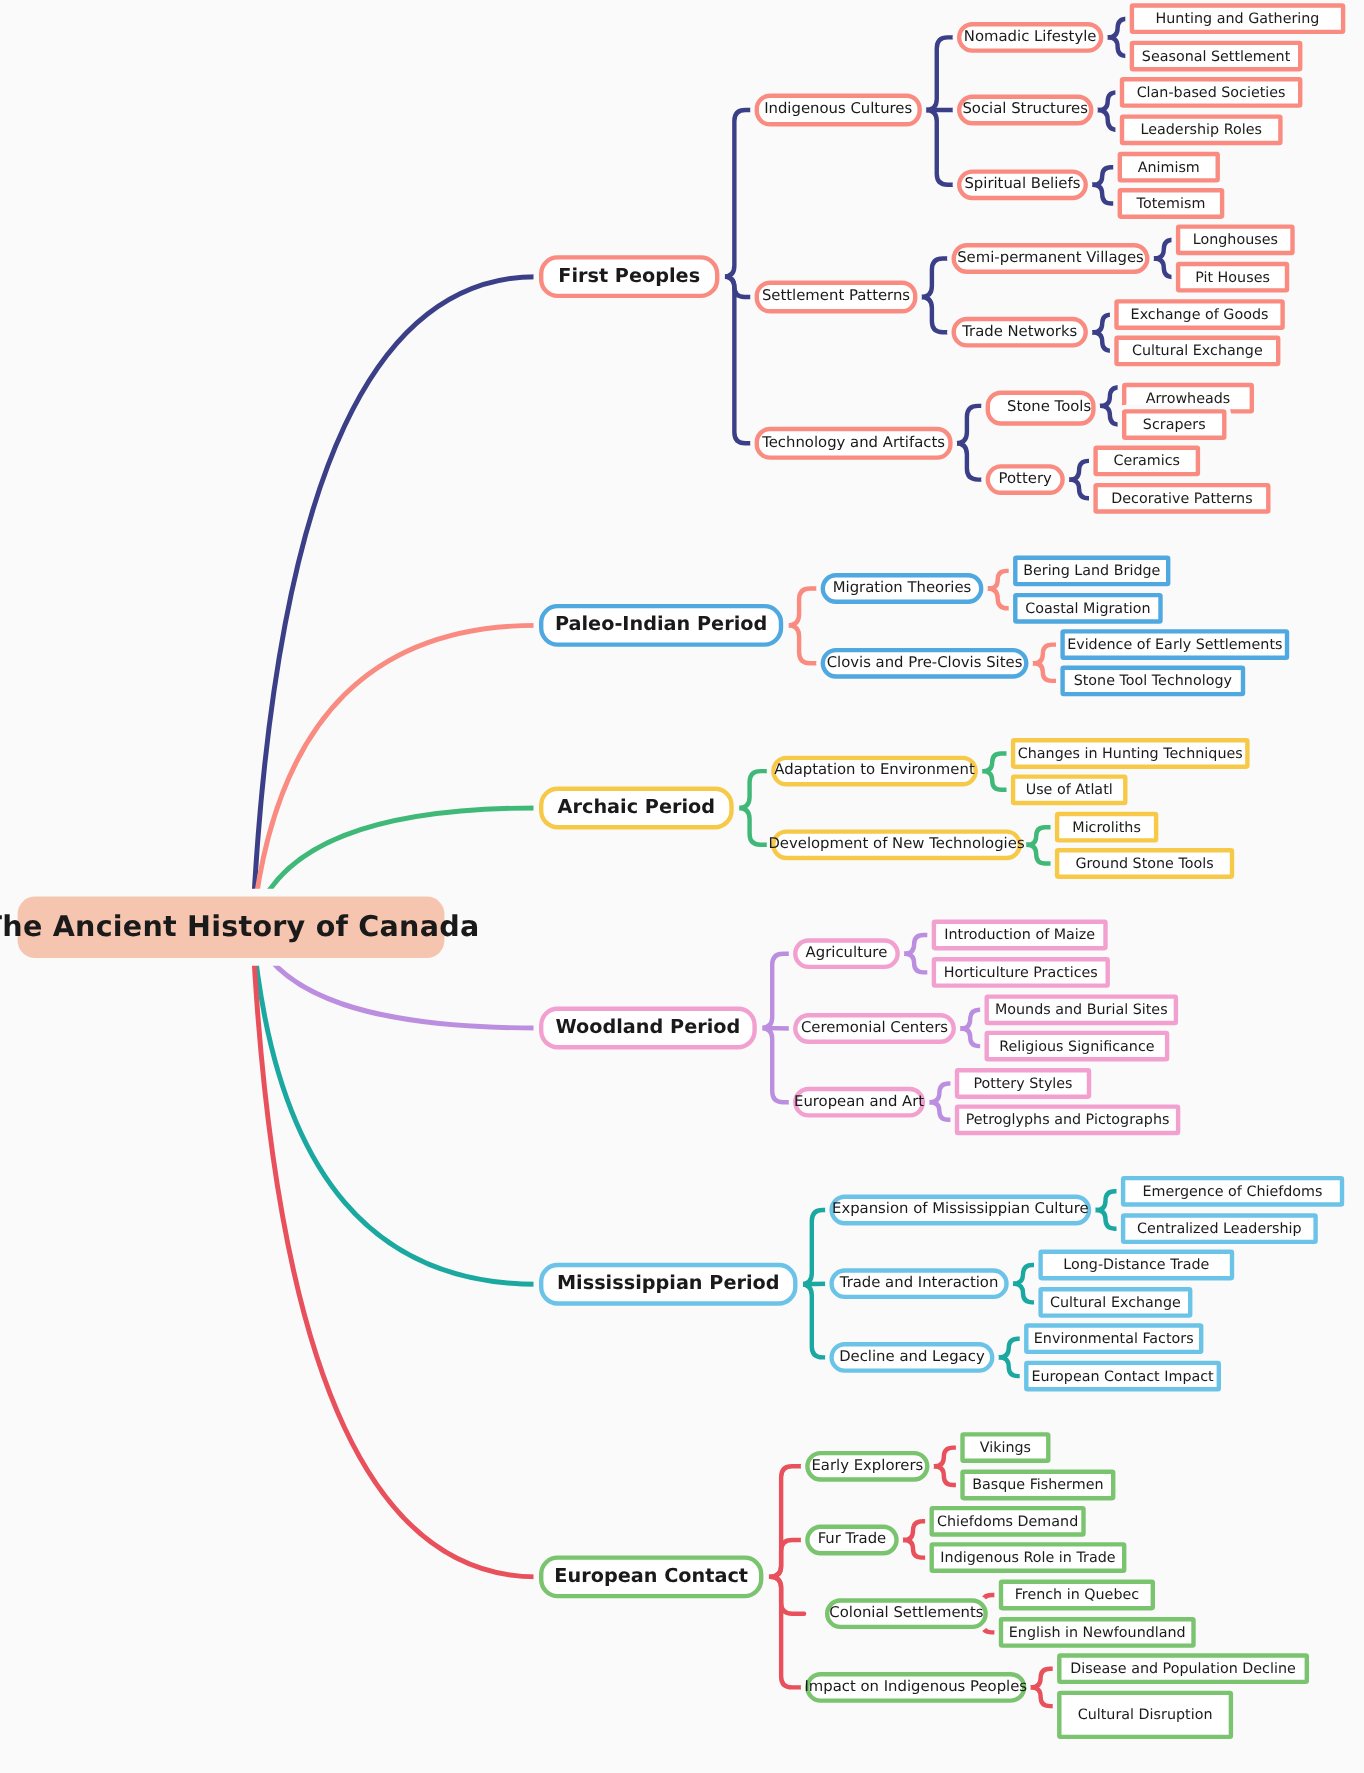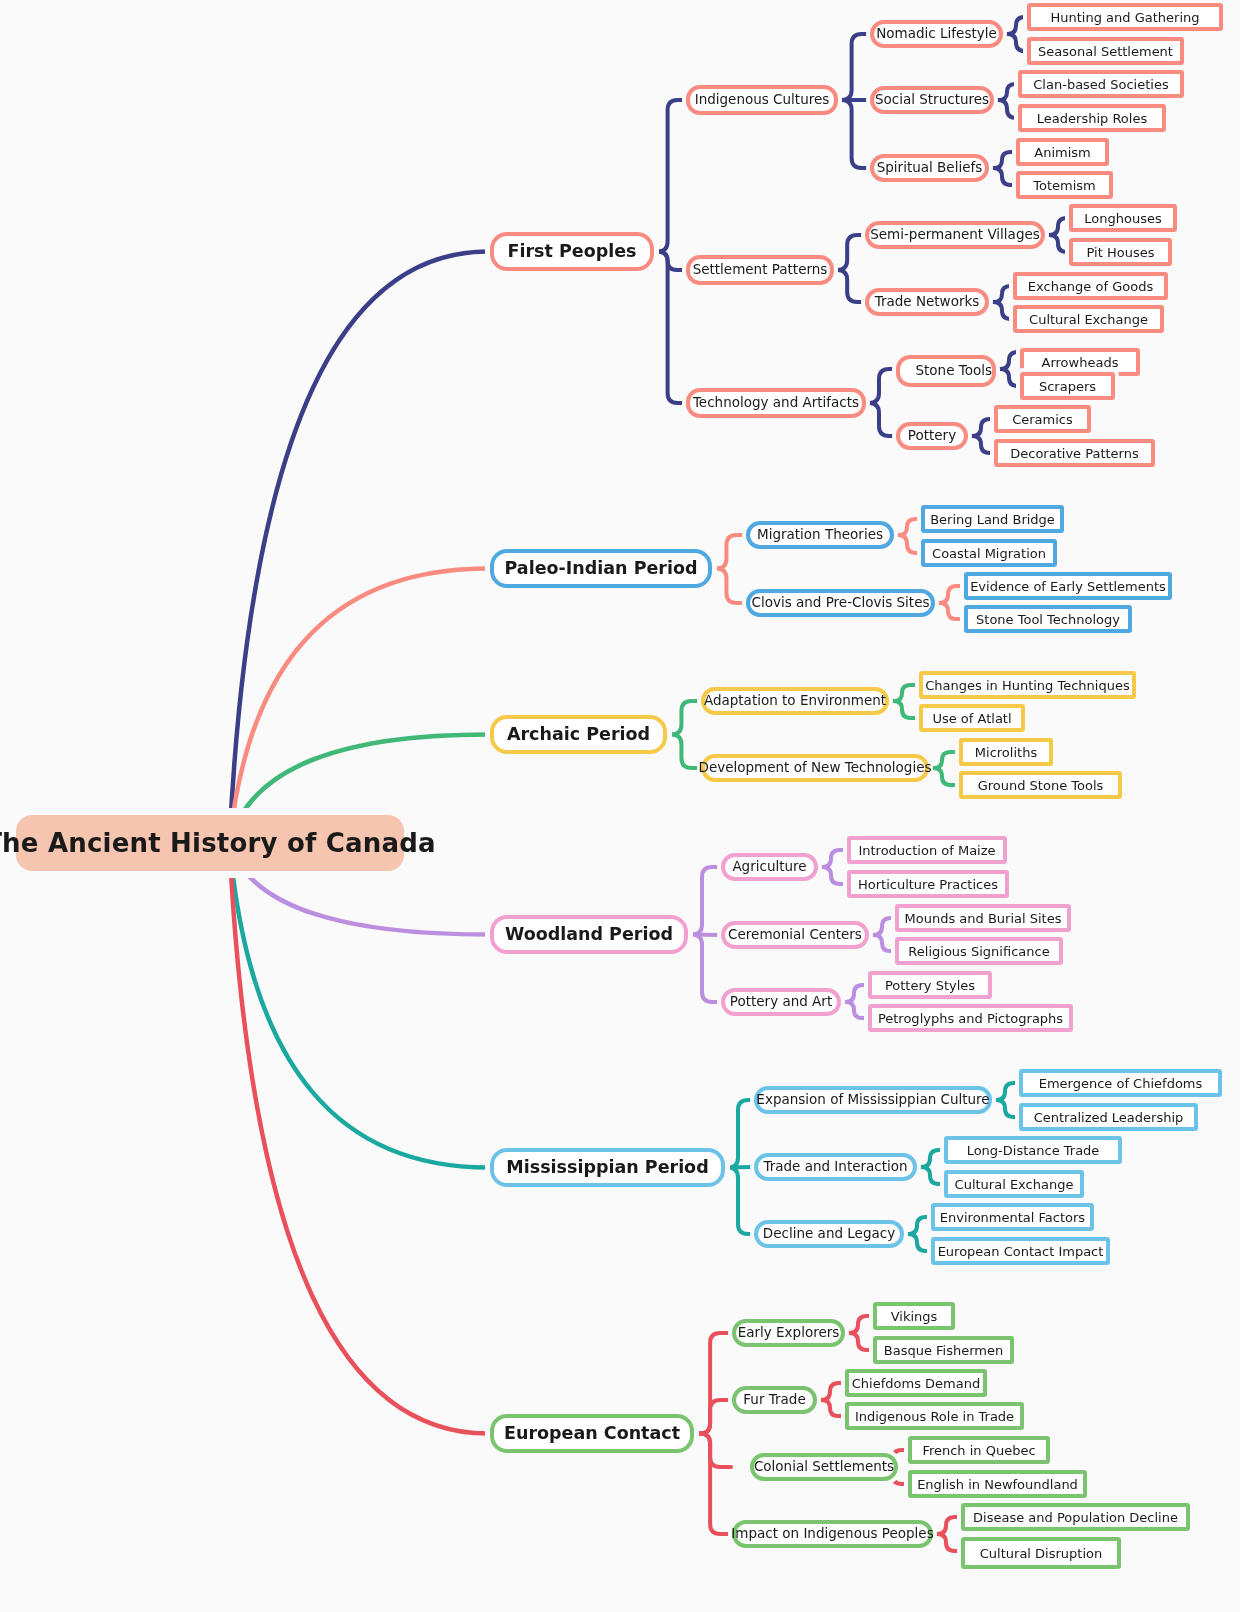--- a/index.html
+++ b/index.html
@@ -265,21 +265,21 @@
     <div class="node l2" style="left: 721px; top: 921px; width: 148px; height: 28px; border-color: rgb(242, 160, 208);">
       <span>Ceremonial Centers</span>
     </div>
     <div class="node l3" style="left: 895px; top: 904px; width: 176px; height: 28px; border-color: rgb(242, 160, 208);">
       <span>Mounds and Burial Sites</span>
     </div>
     <div class="node l3" style="left: 895px; top: 937px; width: 168px; height: 28px; border-color: rgb(242, 160, 208);">
       <span>Religious Significance</span>
     </div>
     <div class="node l2" style="left: 721px; top: 988px; width: 120px; height: 28px; border-color: rgb(242, 160, 208);">
-      <span>Pottery and Art</span>
+      <span>European and Art</span>
     </div>
     <div class="node l3" style="left: 868px; top: 971px; width: 124px; height: 28px; border-color: rgb(242, 160, 208);">
       <span>Pottery Styles</span>
     </div>
     <div class="node l3" style="left: 868px; top: 1004px; width: 205px; height: 28px; border-color: rgb(242, 160, 208);">
       <span>Petroglyphs and Pictographs</span>
     </div>
     <div class="node l1" style="left: 490px; top: 1148px; width: 235px; height: 39px; border-color: rgb(108, 195, 232);">
       <span>Mississippian Period</span>
     </div>
@@ -339,16 +339,16 @@
     </div>
     <div class="node l3" style="left: 908px; top: 1470px; width: 179px; height: 28px; border-color: rgb(122, 195, 111);">
       <span>English in Newfoundland</span>
     </div>
     <div class="node l2" style="left: 732px; top: 1520px; width: 201px; height: 28px; border-color: rgb(122, 195, 111);">
       <span>Impact on Indigenous Peoples</span>
     </div>
     <div class="node l3" style="left: 961px; top: 1503px; width: 229px; height: 28px; border-color: rgb(122, 195, 111);">
       <span>Disease and Population Decline</span>
     </div>
-    <div class="node l3" style="left: 961px; top: 1537px; width: 160px; height: 32px; border-color: rgb(122, 195, 111);">
+    <div class="node l3" style="left: 961px; top: 1537px; width: 160px; height: 44px; border-color: rgb(122, 195, 111);">
       <span>Cultural Disruption</span>
     </div>
   </div>
 
 </body></html>

